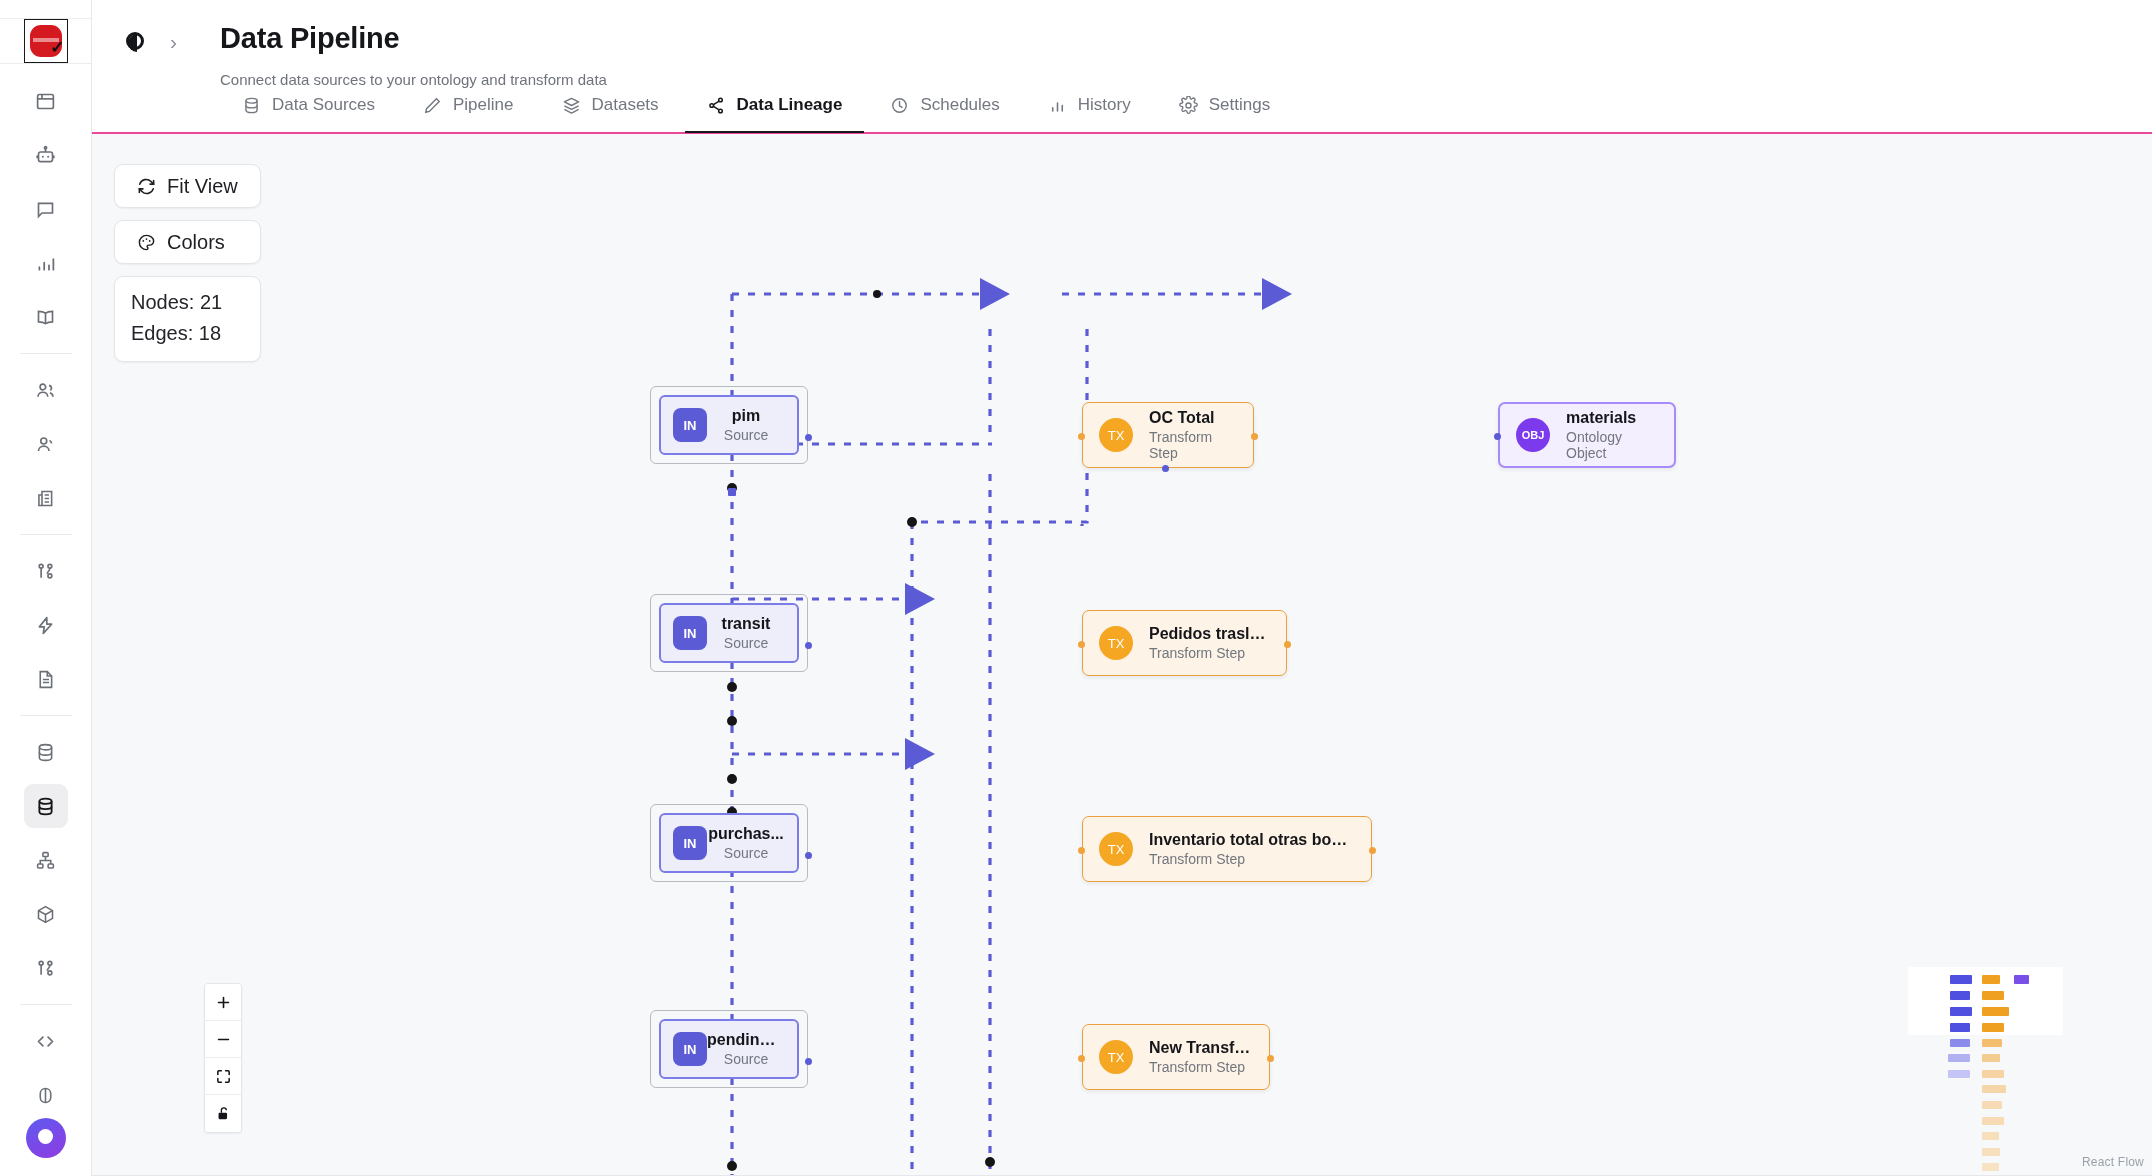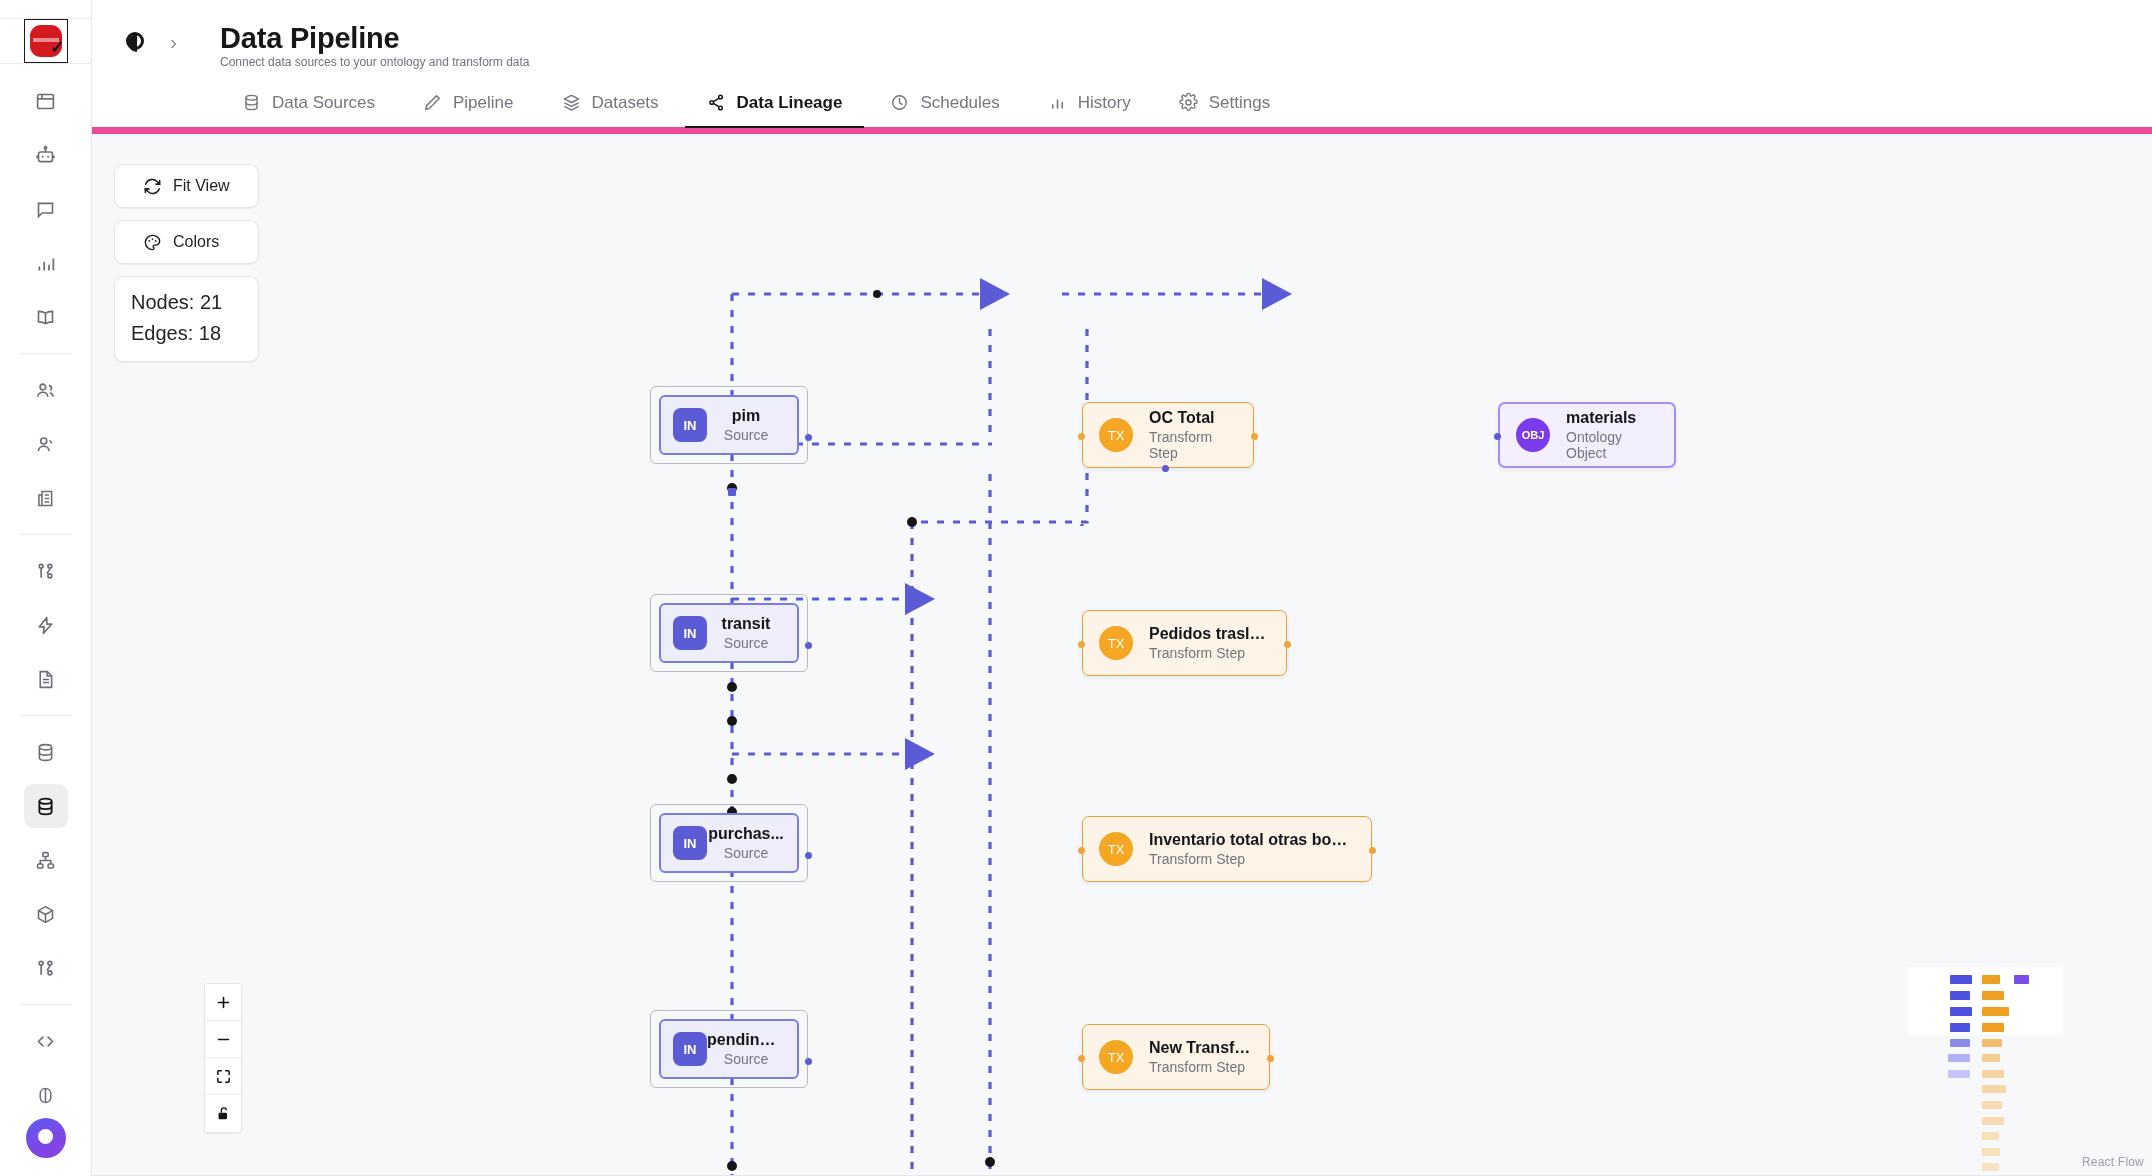--- a/index.html
+++ b/index.html
@@ -67,38 +67,38 @@
     content:""; position:absolute; width:24px; height:11px; background:#fff;
     border-radius: 12px 12px 0 0; margin-top: 26px; opacity:0;
   }
 
   
   .main { flex: 1; display: flex; flex-direction: column; position: relative; background: #fff; }
 
   .topbar { height: 78px; display: flex; align-items: flex-start; padding-left: 0; position: relative; }
   .hdr-area { padding: 22px 0 0 128px; }
   .page-title { font-size: 29px; font-weight: 700; color: #16171a; letter-spacing: -0.2px; }
-  .page-sub { font-size: 12px; color: #6f737b; margin-top: 0; }
+  .page-sub { font-size: 15px; color: #6f737b; margin-top: 16px; }
 
   .chev {
     position: absolute; left: 78px; top: 30px; font-size: 21px; color: #8a8e96; cursor: pointer;
   }
   .dot-logo {
     position: absolute; left: 34px; top: 32px; width: 18px; height: 18px;
     border-radius: 50%; border: 3.5px solid #15161a; cursor: pointer;
   }
   .dot-logo::after {
     content:""; position:absolute; left:-1px; top:-1px; width:9px; height:18px;
     background:#15161a; border-radius: 9px 0 0 9px;
   }
 
   
   .tabs {
     display: flex; align-items: stretch; height: 56px;
-    border-bottom: 7px solid #ec4899; padding-left: 128px; gap: 4px;
+    border-bottom: 2px solid #ec4899; padding-left: 128px; gap: 4px;
     background: #fff;
   }
   .tab {
     display: flex; align-items: center; gap: 11px;
     padding: 0 22px; font-size: 17px; color: #73777f; cursor: pointer;
     border-bottom: 2.5px solid transparent; position: relative; top: 1px;
   }
   .tab.active { color: #16171a; font-weight: 700; border-bottom-color: #16171a; }
   .tab svg { flex: 0 0 auto; }
 
@@ -106,21 +106,21 @@
   .canvas-wrap {
     position: relative; flex: 1; background: #f7f8fa; overflow: hidden;
     border-bottom: 1px solid #e6e7ea;
   }
   .flow-svg { position: absolute; left: 0; top: 0; }
 
   .panel-left { position: absolute; left: 22px; top: 30px; display: flex; flex-direction: column; gap: 12px; z-index: 6; }
   .panel-btn {
     background: #fff; border: 1px solid #e4e5e9; border-radius: 9px;
     height: 44px; min-width: 134px; display: flex; align-items: center; gap: 11px;
-    padding: 0 28px; font-size: 16px; color: #1d1e22; cursor: pointer;
+    padding: 0 22px; font-size: 20px; color: #1d1e22; cursor: pointer;
     box-shadow: 0 1px 2px rgba(16,24,40,.05);
   }
   .stat-box {
     background: #fff; border: 1px solid #e4e5e9; border-radius: 9px;
     padding: 10px 16px 12px; font-size: 20px; color: #23252a; line-height: 1.55;
     min-width: 134px; box-shadow: 0 1px 2px rgba(16,24,40,.05);
   }
 
   .zoom-ctl {
     position: absolute; left: 112px; bottom: 42px; width: 38px;

